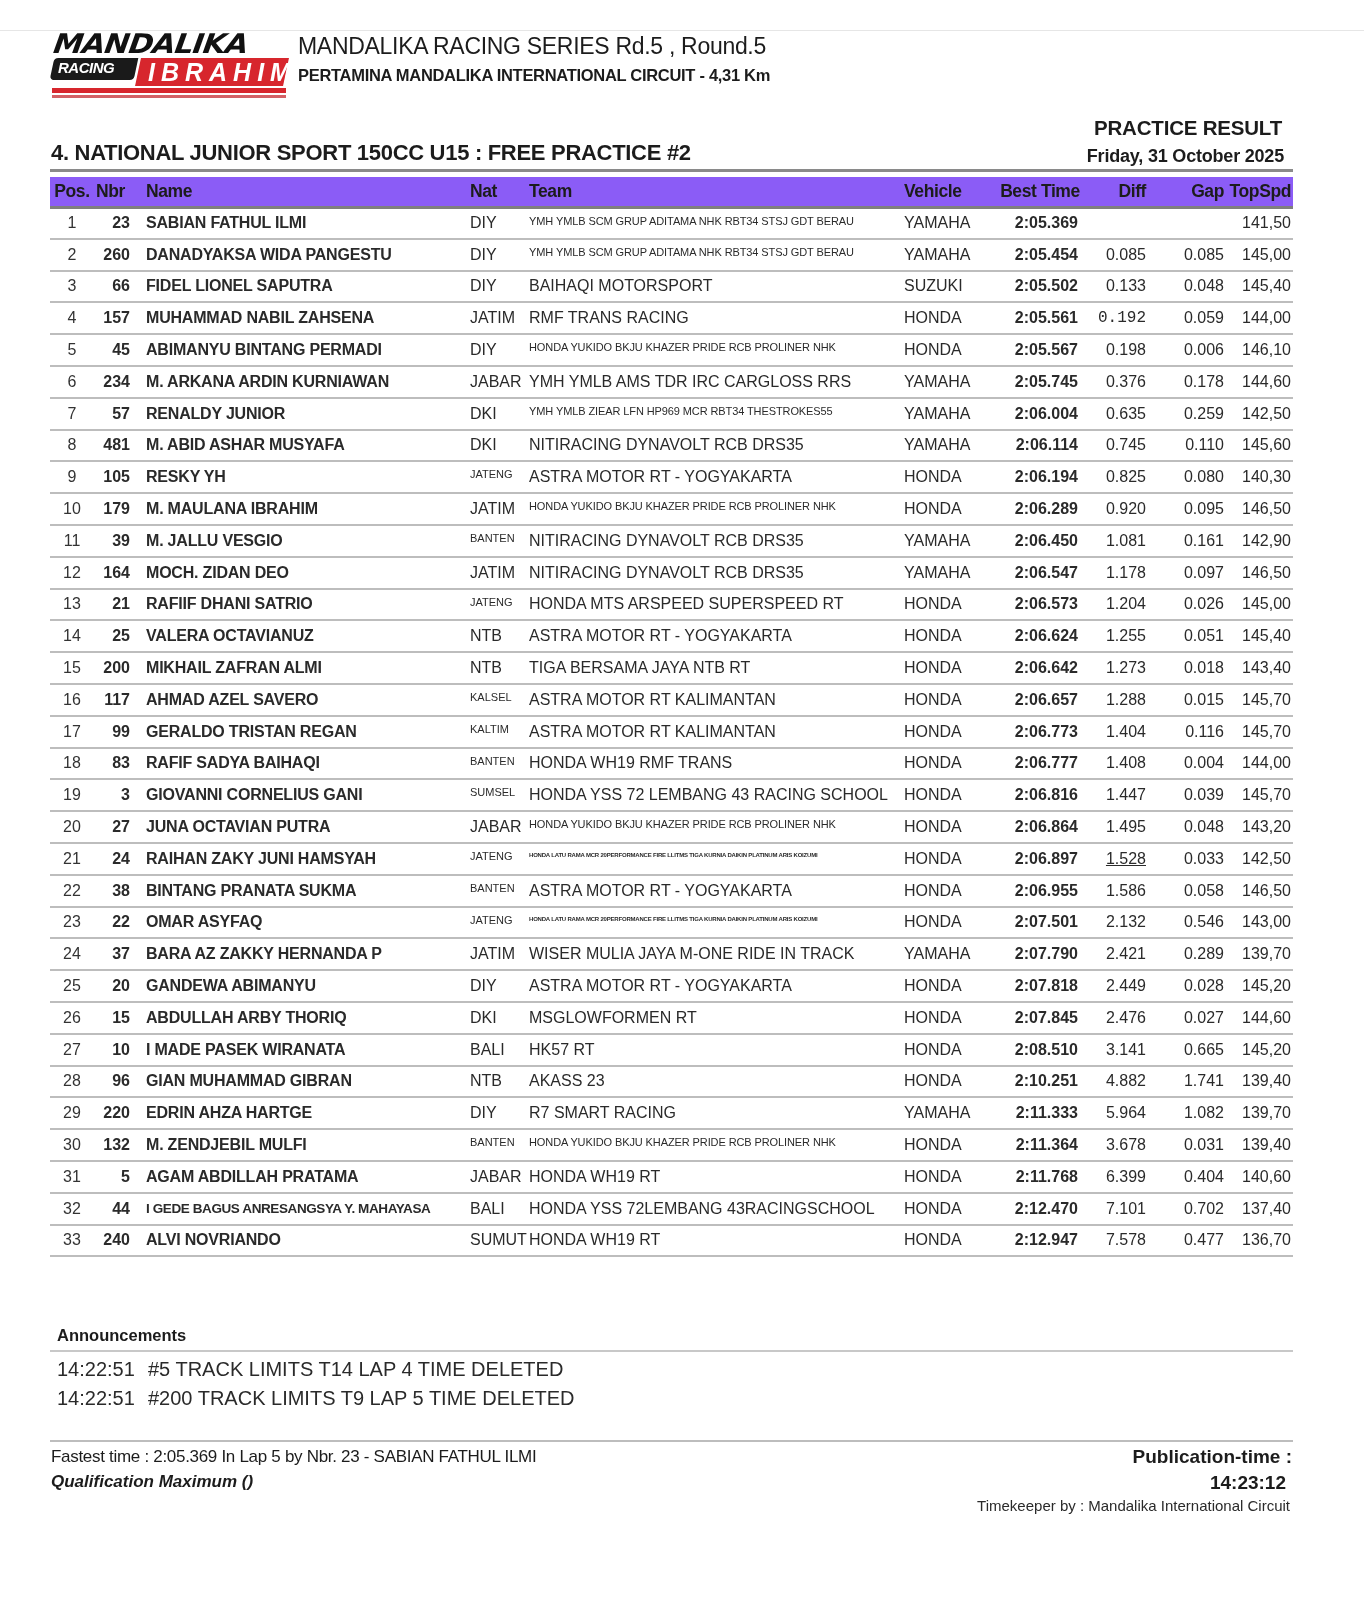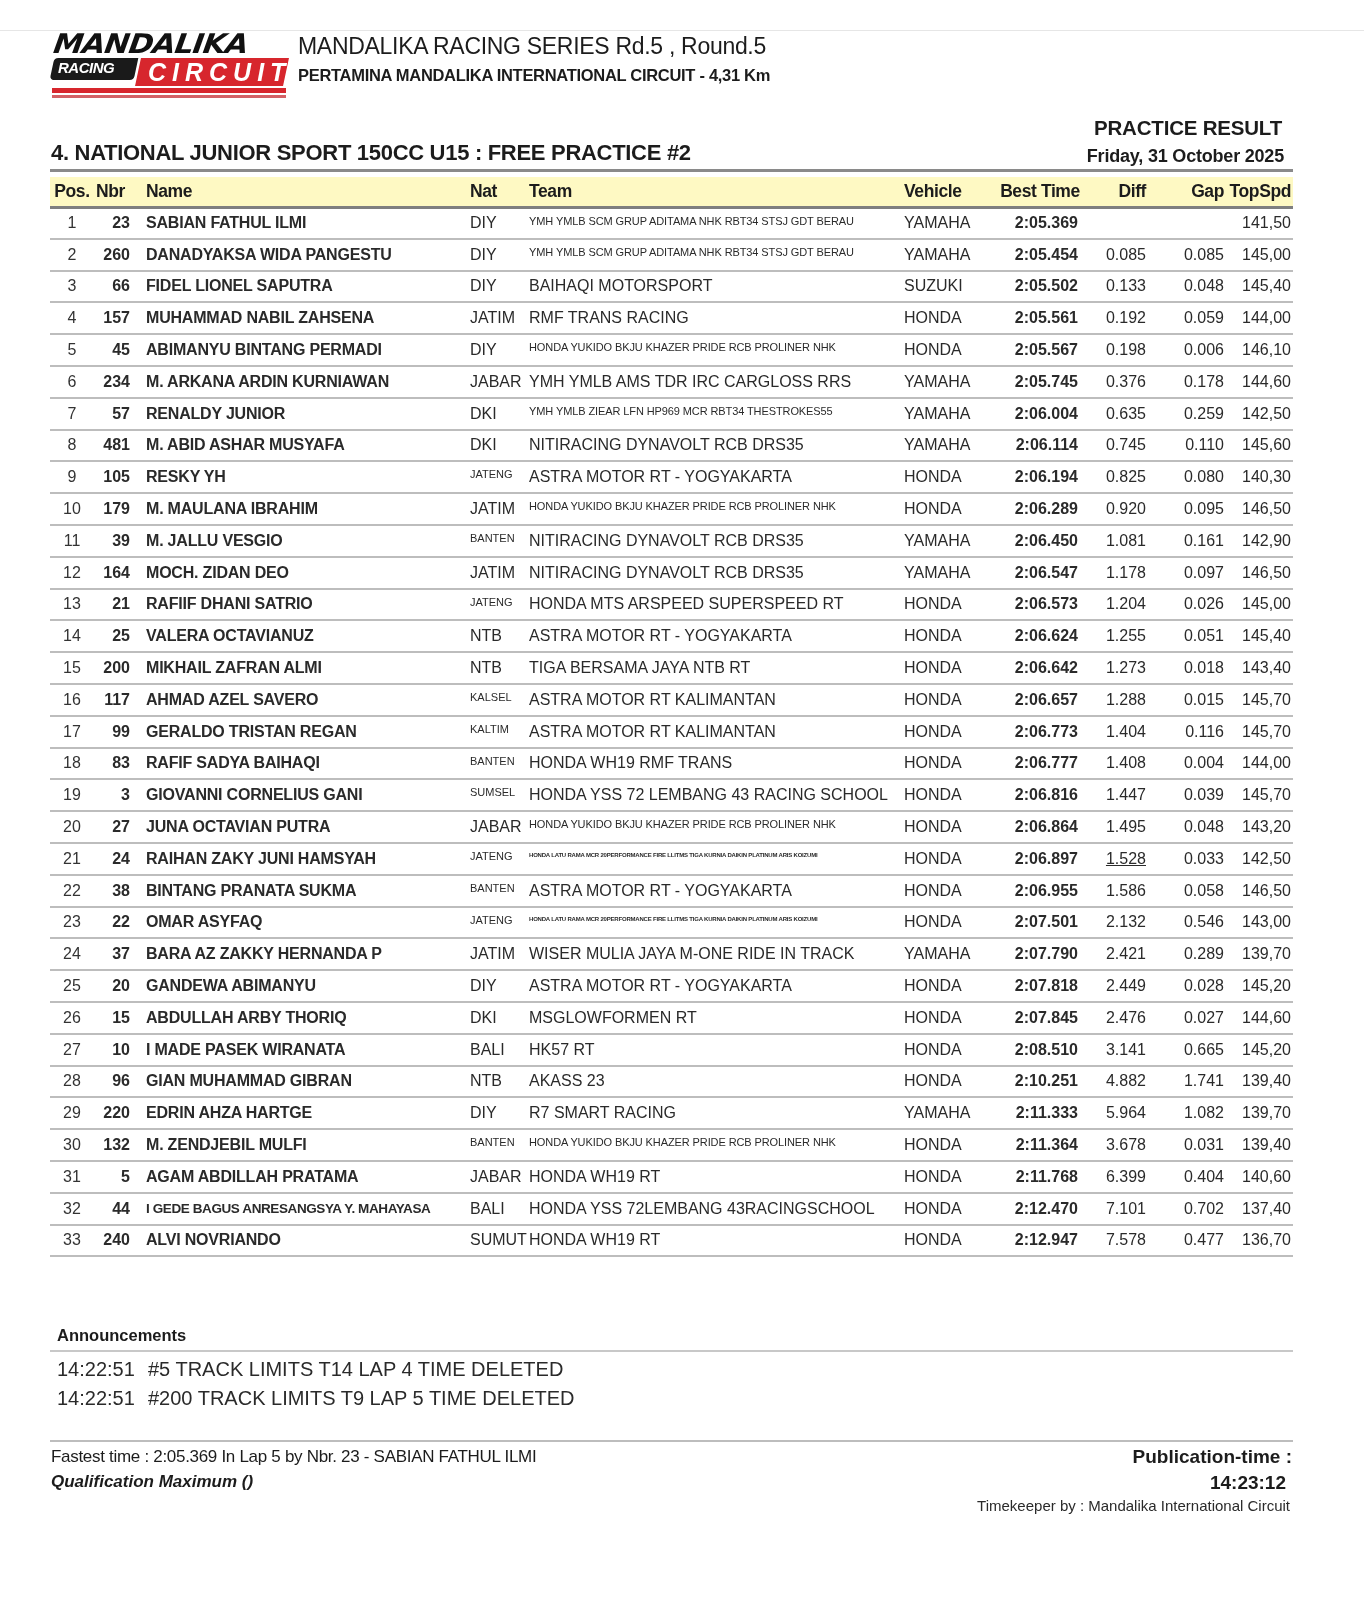--- a/index.html
+++ b/index.html
@@ -20,21 +20,21 @@
   .event-title { position: absolute; left: 298px; top: 33px; font-size: 23px; color: #1c1c1c; font-family: "Liberation Sans Narrow", "Liberation Sans", sans-serif; letter-spacing: -0.3px; }
   .circuit { position: absolute; left: 298px; top: 66px; font-size: 16.5px; color: #1c1c1c; font-weight: bold; letter-spacing: -0.3px; }
 
   .class-title { position: absolute; left: 51px; top: 140px; font-size: 22px; font-weight: bold; color: #1c1c1c; letter-spacing: -0.3px; }
   .result-type { position: absolute; right: 82px; top: 116px; font-size: 20.5px; font-weight: bold; color: #1c1c1c; letter-spacing: -0.2px; }
   .result-date { position: absolute; right: 80px; top: 146px; font-size: 18px; font-weight: bold; color: #1c1c1c; letter-spacing: -0.2px; }
   .title-rule { position: absolute; left: 50px; top: 169px; width: 1243px; height: 3px; background: #8a8a8a; }
 
   
   .results { position: absolute; left: 50px; top: 177px; width: 1243px; border-collapse: collapse; table-layout: fixed; }
-  .results thead tr { background: #fef9c3; height: 30px; border-bottom: 3px solid #7f7f7f; }
+  .results thead tr { background: #8b5cf6; height: 30px; border-bottom: 3px solid #7f7f7f; }
   .results th { font-size: 17.5px; font-weight: bold; color: #1c1c1c; text-align: left; padding: 0 2px; white-space: nowrap; letter-spacing: -0.4px; }
   .results th.r, .results td.r { text-align: right; }
   .results th.c, .results td.c { text-align: center; }
   .results tbody tr { height: 31.8px; border-bottom: 2px solid #bdbdbd; }
   .results td { font-size: 16px; color: #2a2a2a; padding: 0 2px; white-space: nowrap; overflow: hidden; vertical-align: middle; }
   td.pos { text-align: center; color: #333; }
   td.nbr { text-align: right; font-weight: bold; padding-right: 14px; }
   td.name { font-weight: bold; font-size: 16px; letter-spacing: -0.2px; }
   td.name.small { font-size: 13.5px; letter-spacing: -0.4px; }
   td.nat { font-size: 16px; }
@@ -61,21 +61,21 @@
 </head>
 <body>
 
 <div class="top-rule"></div>
 
 <div class="logo">
   <div class="mandalika">MANDALIKA</div>
   <div class="racing-box"></div>
   <div class="racing">RACING</div>
   <div class="series-box"></div>
-  <div class="series">CIRCUIT</div>
+  <div class="series">IBRAHIM</div>
   <div class="stripe1"></div>
   <div class="stripe2"></div>
 </div>
 
 <div class="event-title">MANDALIKA RACING SERIES Rd.5 , Round.5</div>
 <div class="circuit">PERTAMINA MANDALIKA INTERNATIONAL CIRCUIT - 4,31 Km</div>
 
 <div class="class-title">4. NATIONAL JUNIOR SPORT 150CC U15 : FREE PRACTICE #2</div>
 <div class="result-type">PRACTICE RESULT</div>
 <div class="result-date">Friday, 31 October 2025</div>
@@ -146,21 +146,21 @@
         <td class="r">145,40</td>
       </tr>
       <tr>
         <td class="pos">4</td>
         <td class="nbr">157</td>
         <td class="name">MUHAMMAD NABIL ZAHSENA</td>
         <td class="nat">JATIM</td>
         <td class="team">RMF TRANS RACING</td>
         <td class="vehicle">HONDA</td>
         <td class="best">2:05.561</td>
-        <td class="r" style="padding-right: 14px;">0.192</td>
+        <td class="r" style="padding-right: 14px; font-family: Liberation Mono, monospace;">0.192</td>
         <td class="r">0.059</td>
         <td class="r">144,00</td>
       </tr>
       <tr>
         <td class="pos">5</td>
         <td class="nbr">45</td>
         <td class="name">ABIMANYU BINTANG PERMADI</td>
         <td class="nat">DIY</td>
         <td class="team small">HONDA YUKIDO BKJU KHAZER PRIDE RCB PROLINER NHK</td>
         <td class="vehicle">HONDA</td>

